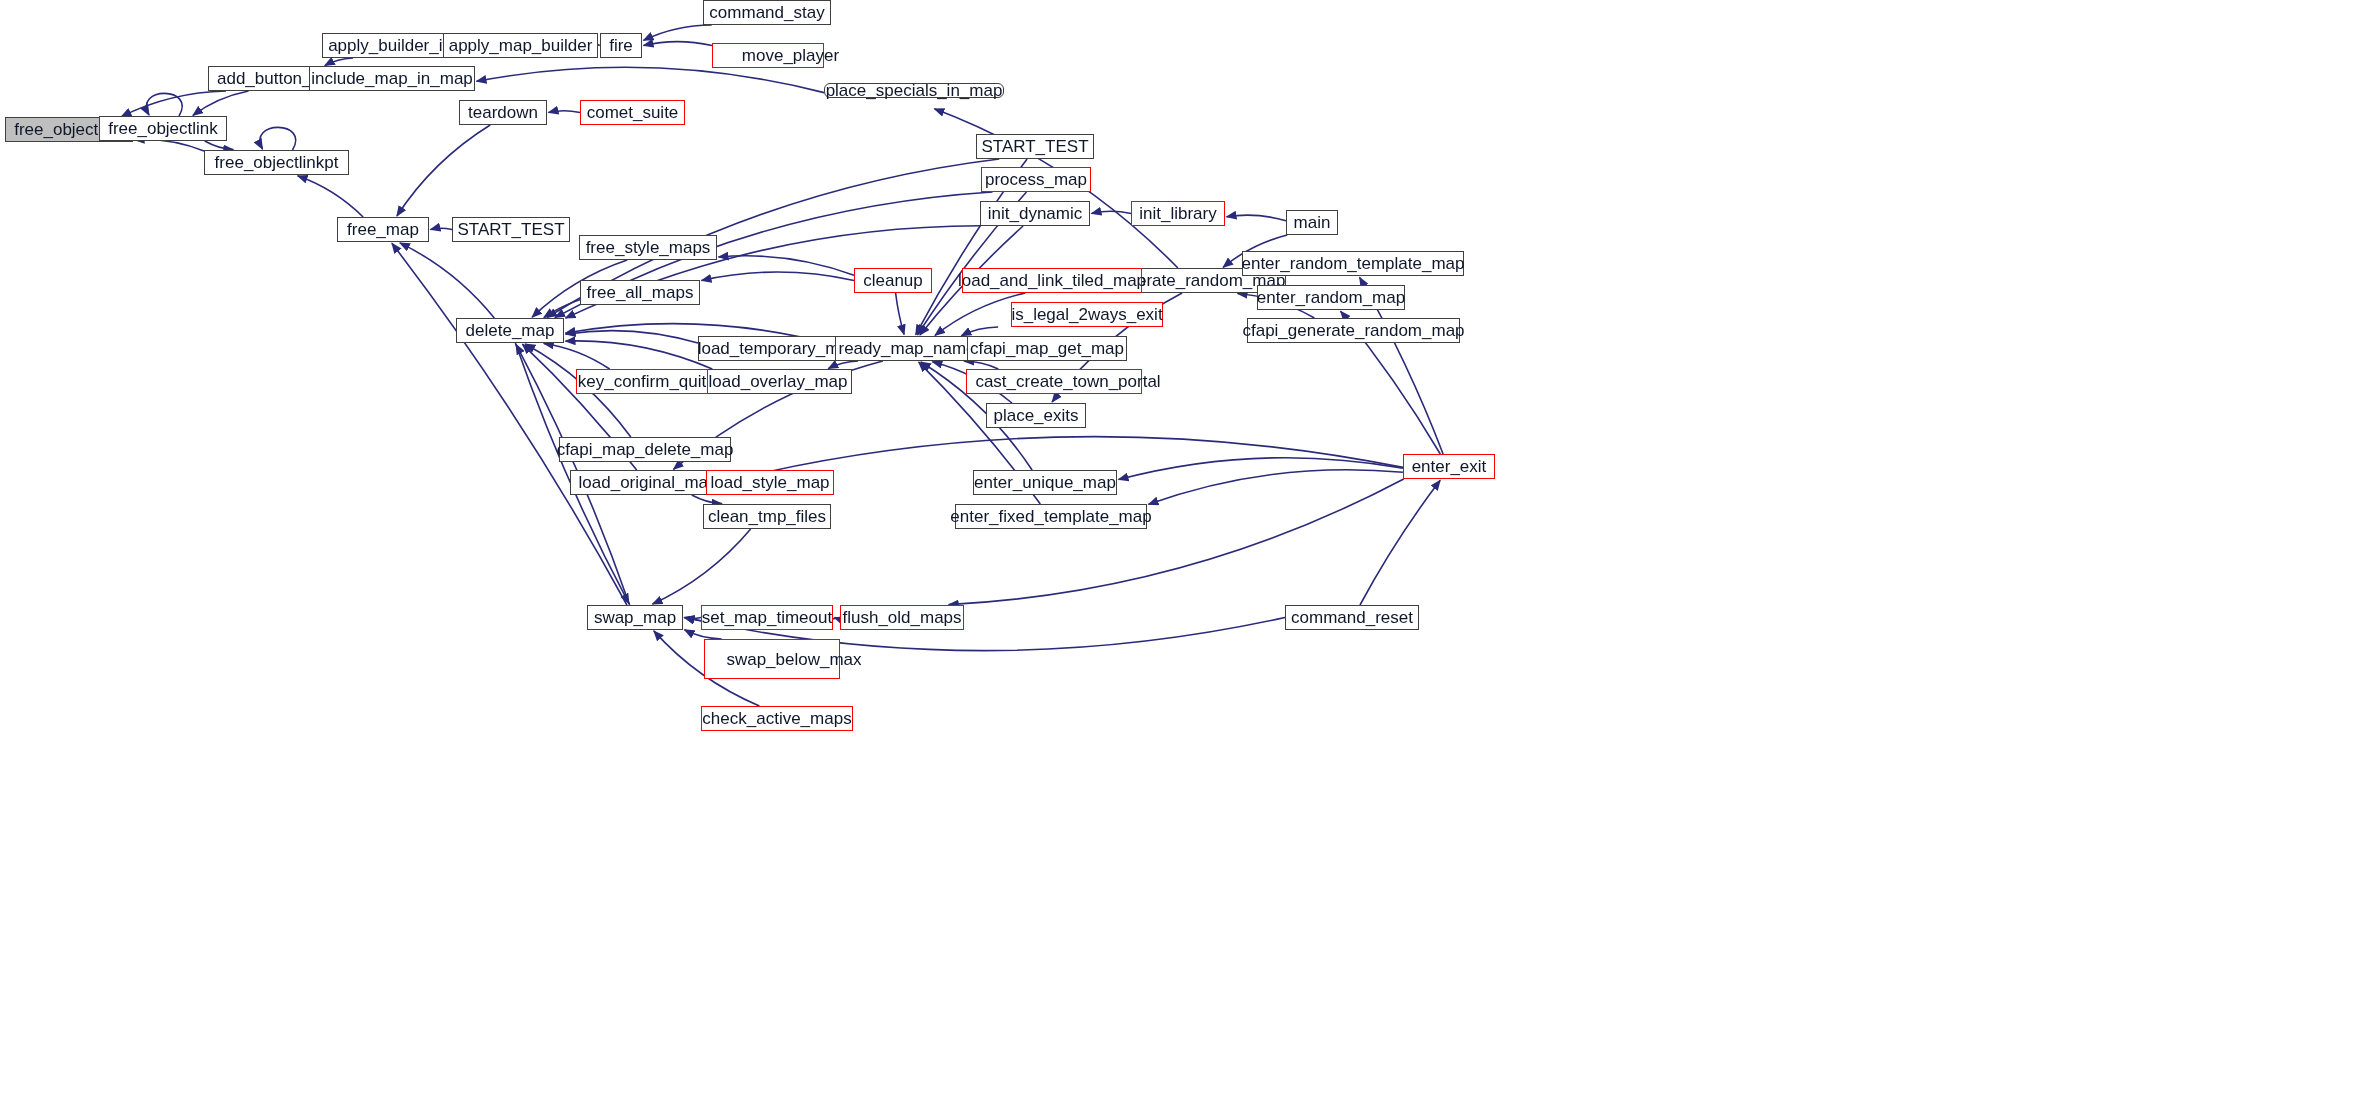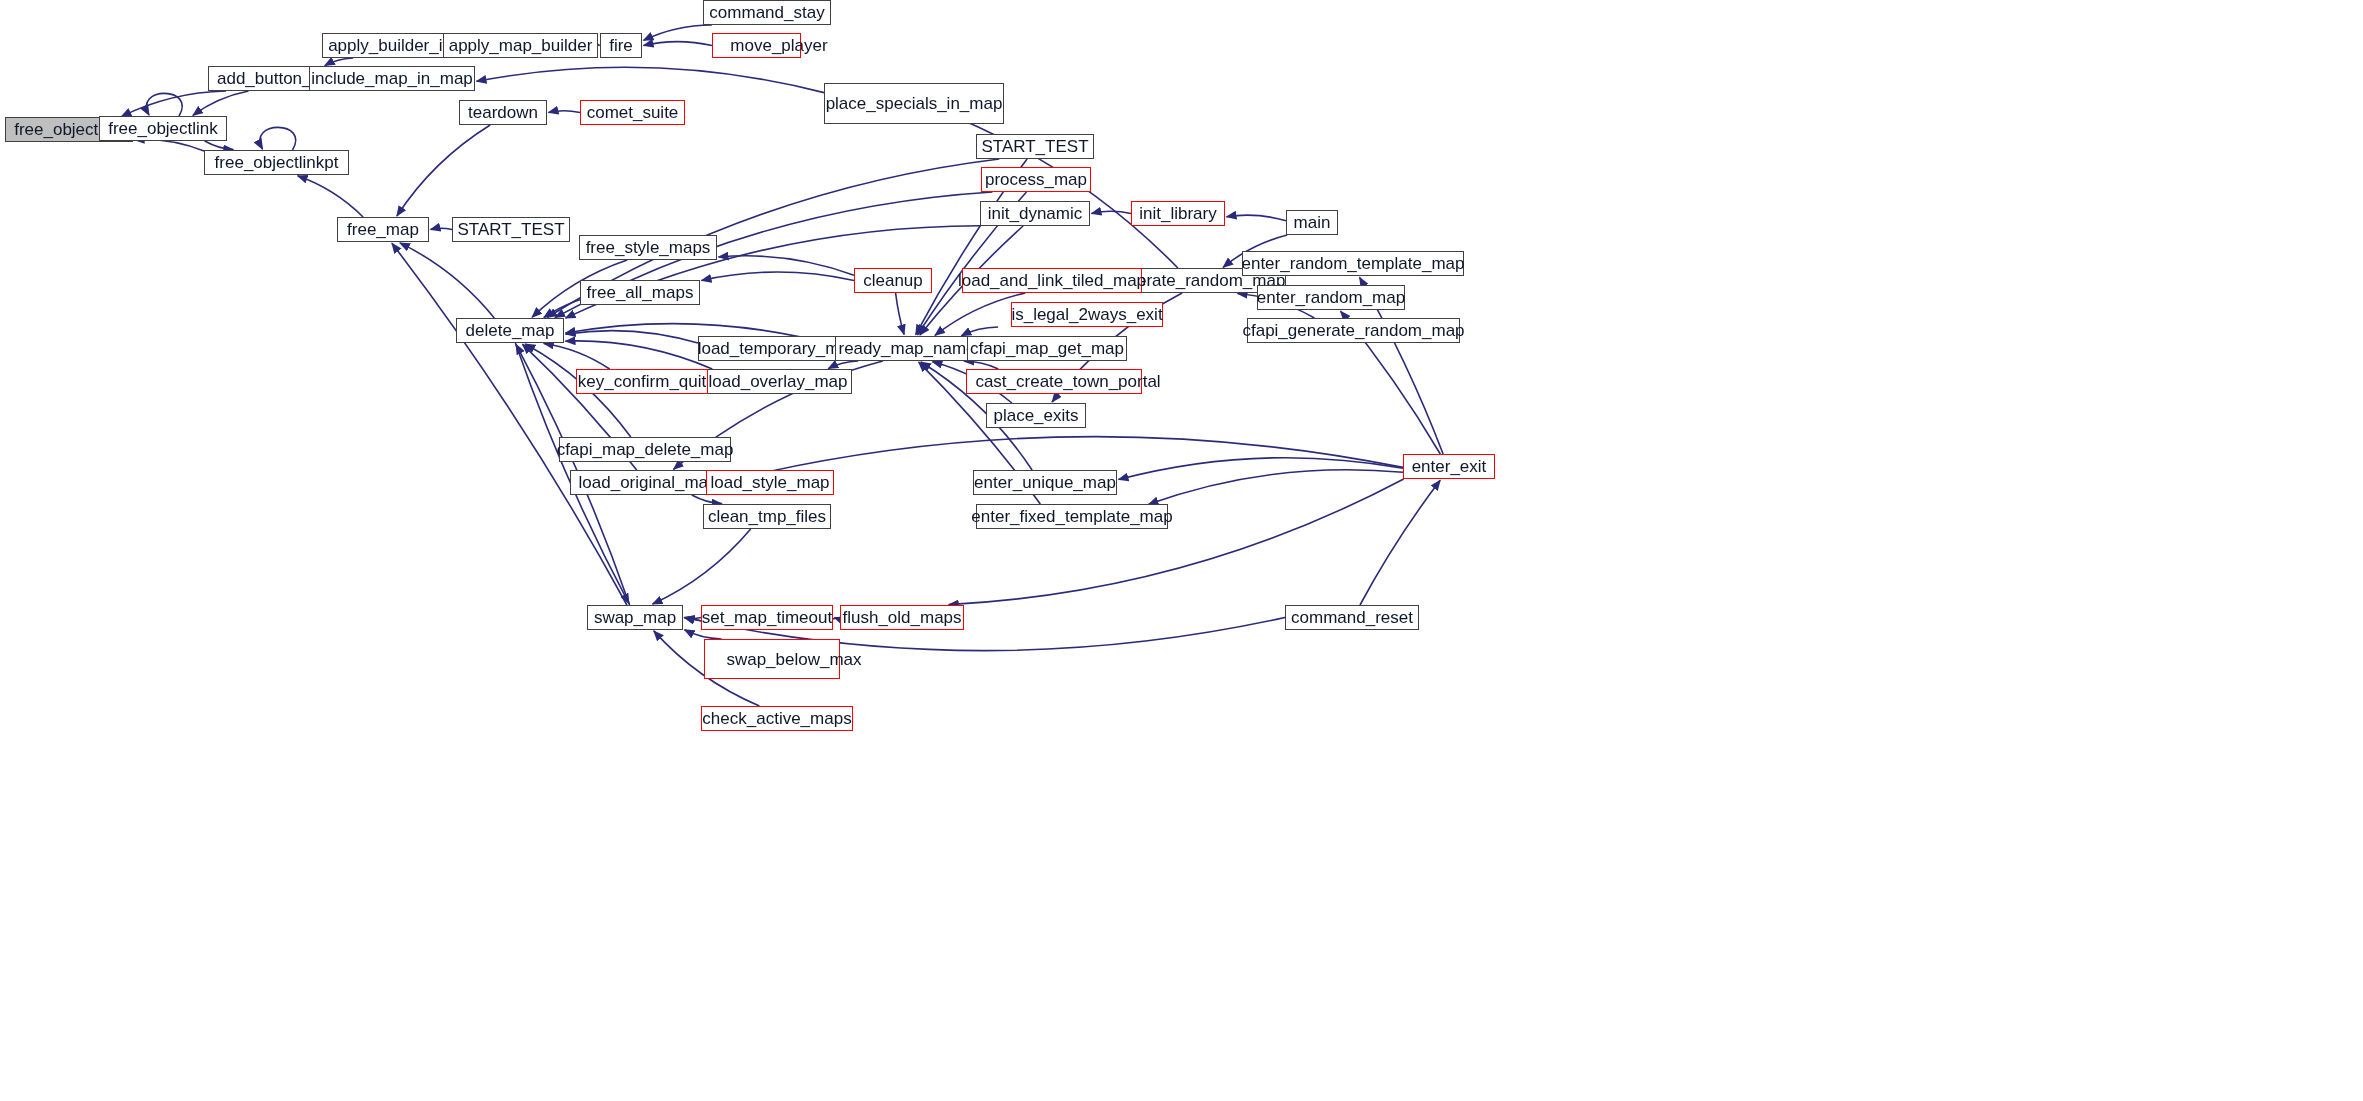--- a/index.html
+++ b/index.html
@@ -157,24 +157,24 @@
       </div>
       <div class="node" style="left: 443px; top: 33px; width: 155px; height: 25px;">
         <span class="lbl">apply_map_builder</span>
       </div>
       <div class="node" style="left: 600px; top: 33px; width: 42px; height: 25px;">
         <span class="lbl">fire</span>
       </div>
       <div class="node" style="left: 703px; top: 0px; width: 128px; height: 25px;">
         <span class="lbl">command_stay</span>
       </div>
-      <div class="node red" style="left: 712px; top: 33px; width: 89px; height: 25px; padding-left: 45px;">
+      <div class="node red" style="left: 712px; top: 43px; width: 112px; height: 25px; padding-left: 45px;">
         <span class="lbl">move_player</span>
       </div>
-      <div class="node" style="left: 824px; top: 83px; width: 180px; height: 41px;">
+      <div class="node" style="left: 824px; top: 83px; width: 180px; height: 15px; border-radius: 6px;">
         <span class="lbl">place_specials_in_map</span>
       </div>
       <div class="node" style="left: 459px; top: 100px; width: 88px; height: 25px;">
         <span class="lbl">teardown</span>
       </div>
       <div class="node red" style="left: 580px; top: 100px; width: 105px; height: 25px;">
         <span class="lbl">comet_suite</span>
       </div>
       <div class="node" style="left: 976px; top: 134px; width: 118px; height: 25px;">
         <span class="lbl">START_TEST</span>
@@ -259,21 +259,21 @@
       </div>
       <div class="node red" style="left: 706px; top: 470px; width: 128px; height: 25px;">
         <span class="lbl">load_style_map</span>
       </div>
       <div class="node" style="left: 973px; top: 470px; width: 144px; height: 25px;">
         <span class="lbl">enter_unique_map</span>
       </div>
       <div class="node" style="left: 703px; top: 504px; width: 128px; height: 25px;">
         <span class="lbl">clean_tmp_files</span>
       </div>
-      <div class="node" style="left: 955px; top: 504px; width: 192px; height: 25px; margin-left: 21px;">
+      <div class="node" style="left: 955px; top: 504px; width: 192px; height: 25px;">
         <span class="lbl">enter_fixed_template_map</span>
       </div>
       <div class="node" style="left: 587px; top: 605px; width: 96px; height: 25px;">
         <span class="lbl">swap_map</span>
       </div>
       <div class="node red" style="left: 701px; top: 605px; width: 132px; height: 25px;">
         <span class="lbl">set_map_timeout</span>
       </div>
       <div class="node red" style="left: 840px; top: 605px; width: 124px; height: 25px;">
         <span class="lbl">flush_old_maps</span>

